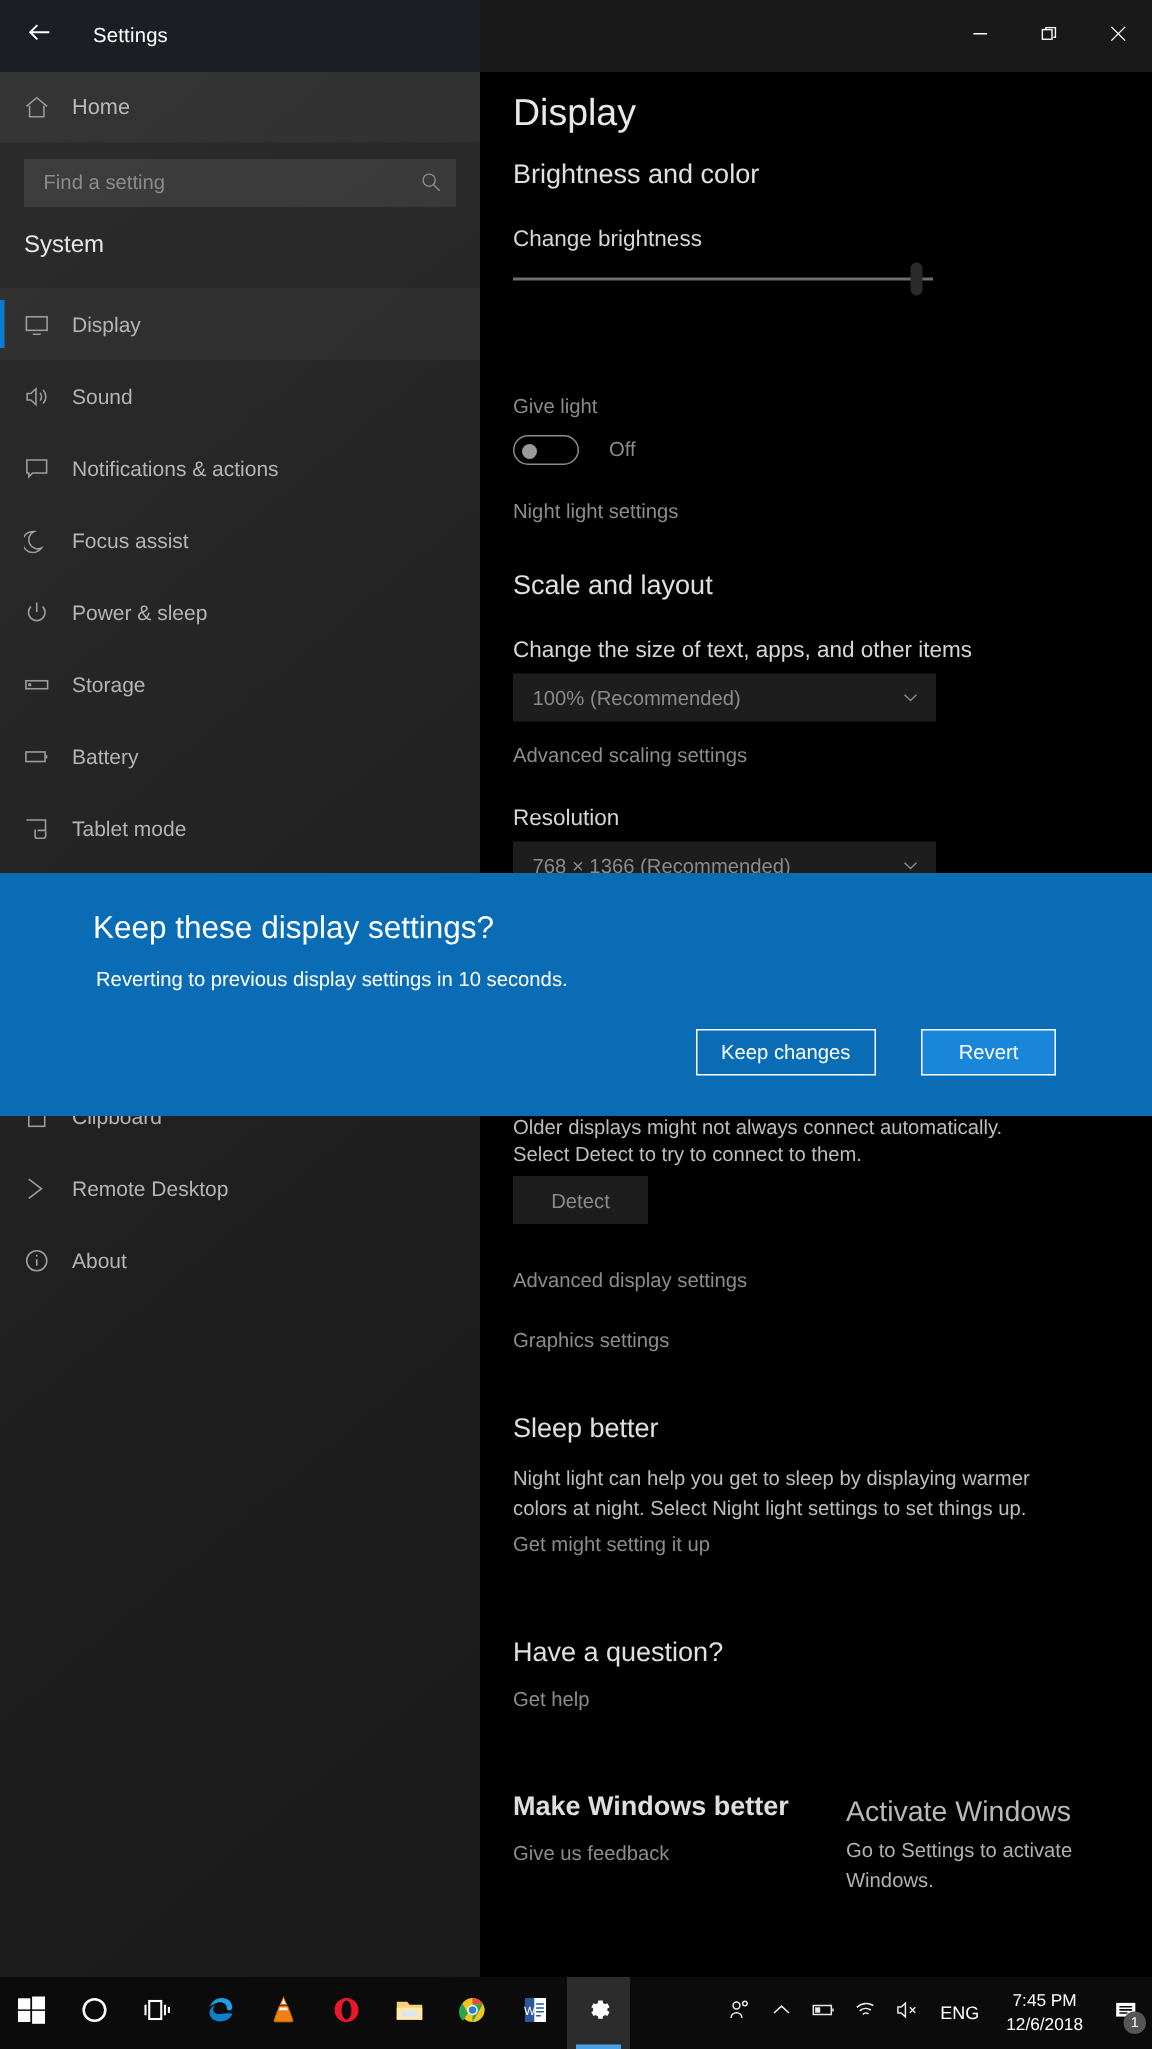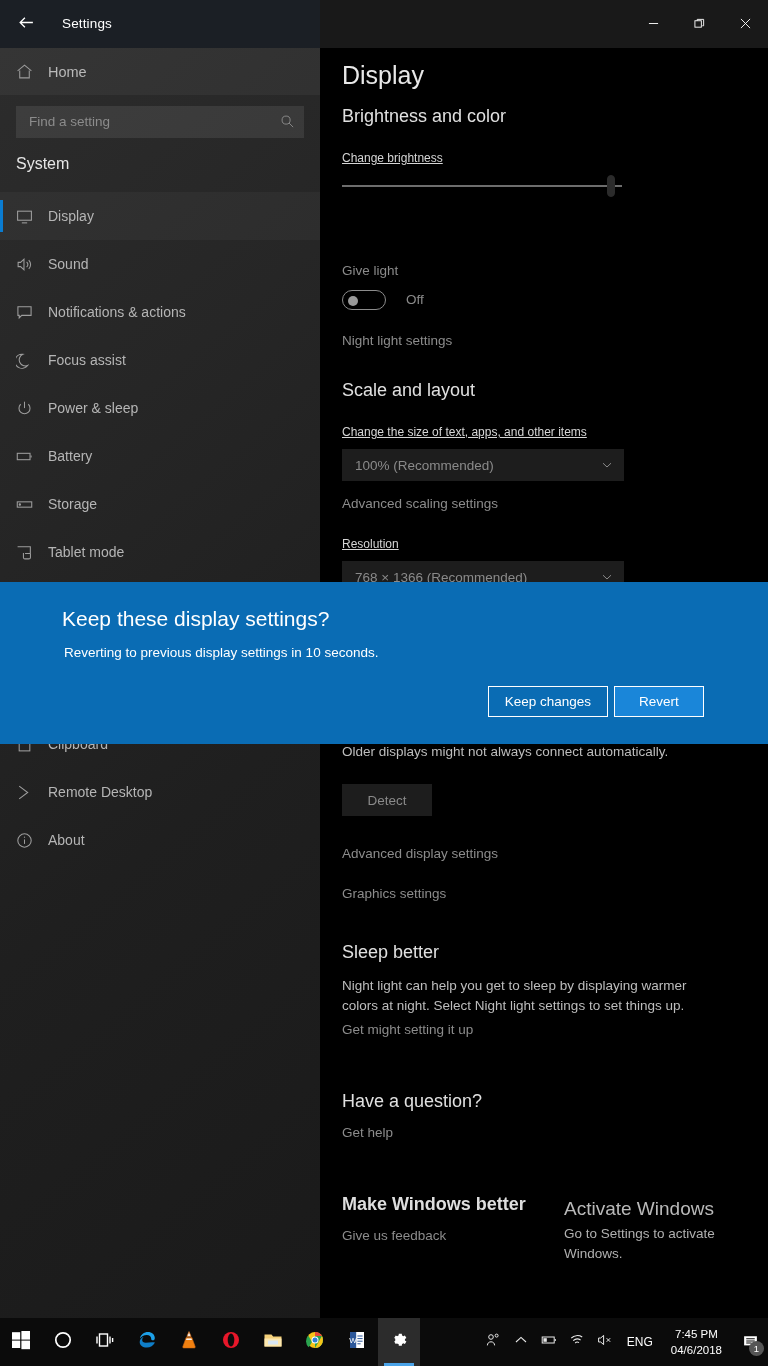--- a/index.html
+++ b/index.html
@@ -84,21 +84,21 @@
 
   
   .main {
     position:absolute; left:320px; top:48px; width:448px; height:1270px;
     background:#000; overflow:hidden;
   }
   .page-title {
     position:absolute; left:22px; top:13px; font-size:25px; color:#e8e8e8; font-weight:normal;
   }
   .sec-head { position:absolute; left:22px; font-size:18px; color:#e0e0e0; }
-  .lbl-text { position:absolute; left:22px; font-size:12px; color:#d6d6d6;text-decoration:underline; }
+  .lbl-text { position:absolute; left:22px; font-size:15px; color:#d6d6d6; }
   .dim-text { position:absolute; left:22px; font-size:13.5px; color:#8a8a8a; }
   .link { position:absolute; left:22px; font-size:13.5px; color:#8c8c8c; }
   .body-text { position:absolute; left:22px; font-size:13.5px; color:#bdbdbd; line-height:20px; width:400px; }
 
   .slider { position:absolute; left:22px; width:280px; height:22px; }
   .slider .track { position:absolute; left:0; top:10px; width:280px; height:2px; background:#6d6d6d; }
   .slider .thumb { position:absolute; top:0; width:8px; height:22px; border-radius:4px; background:#2b2b2b; border:1px solid #2b2b2b; }
 
   .toggle-row { position:absolute; left:22px; height:20px; }
   .toggle { position:relative; float:left; width:44px; height:20px; border-radius:10px; border:1px solid #8c8c8c; background:transparent; }
@@ -123,21 +123,21 @@
   .activate-title { font-size:19px; color:#b9b9b9; }
   .activate-sub { margin-top:4px; font-size:13.5px; color:#b0b0b0; line-height:20px; }
 
   
   .dialog {
     position:absolute; left:0; top:582px; width:768px; height:162px;
     background:#0a6cb4; z-index:20;
   }
   .dlg-title { position:absolute; left:62px; top:25px; font-size:21px; color:#ffffff; }
   .dlg-sub { position:absolute; left:64px; top:63px; font-size:13.5px; color:#ffffff; }
-  .dlg-btns { position:absolute; right:64px; top:104px; display:flex; gap:6px; }
+  .dlg-btns { position:absolute; right:64px; top:104px; display:flex; gap:30px; }
   .dlg-btn {
     height:31px; min-width:110px; padding:0 16px;
     display:flex; align-items:center; justify-content:center;
     border:1px solid #ffffff; background:transparent;
     font-size:13.5px; color:#ffffff;
   }
   .dlg-btn.primary { background:#1a86d9; min-width:90px; }
 
   
   .taskbar {
@@ -282,36 +282,36 @@
               <path d="M8 1.6v6"></path>
           </svg>
         </span>
         <span class="lbl">Power &amp; sleep</span>
       </div>
 
       <div class="nav-item">
 
         <span class="ico">
           <svg viewBox="0 0 16 16" fill="none" stroke="currentColor" stroke-width="1">
+            <rect x="1.2" y="5.5" width="13.6" height="5"></rect>
+              <circle cx="3.6" cy="8" r="0.6" fill="currentColor"></circle>
+          </svg>
+        </span>
+        <span class="lbl">Storage</span>
+      </div>
+
+      <div class="nav-item">
+
+        <span class="ico">
+          <svg viewBox="0 0 16 16" fill="none" stroke="currentColor" stroke-width="1">
             <rect x="1.2" y="5" width="12" height="6"></rect>
               <path d="M14.2 7v2"></path>
           </svg>
         </span>
         <span class="lbl">Battery</span>
-      </div>
-
-      <div class="nav-item">
-
-        <span class="ico">
-          <svg viewBox="0 0 16 16" fill="none" stroke="currentColor" stroke-width="1">
-            <rect x="1.2" y="5.5" width="13.6" height="5"></rect>
-              <circle cx="3.6" cy="8" r="0.6" fill="currentColor"></circle>
-          </svg>
-        </span>
-        <span class="lbl">Storage</span>
       </div>
 
       <div class="nav-item">
 
         <span class="ico">
           <svg viewBox="0 0 16 16" fill="none" stroke="currentColor" stroke-width="1">
             <path d="M1.5 2.5h12v6.5h-5"></path>
               <path d="M7 8.5v4.2c0 .9.7 1.3 1.4 1.3h3.6c1 0 1.6-.5 1.6-1.4V9.5"></path>
           </svg>
         </span>
@@ -428,20 +428,21 @@
       <span class="val">768 × 1366 (Recommended)</span>
       <span class="chev">
         <svg viewBox="0 0 12 12" fill="none" stroke="currentColor" stroke-width="1">
             <path d="M2 4.2L6 8l4-3.8"></path>
           </svg>
       </span>
     </div>
     <div class="lbl-text" style="top:560px;">Orientation</div>
 
     <div class="body-text" style="top:694px;">Older displays might not always connect automatically.</div>
+    <div class="body-text" style="top:712px;">Select Detect to try to connect to them.</div>
     <div class="btn-detect" style="top:736px;">Detect</div>
 
     <div class="link" style="top:798px;">Advanced display settings</div>
     <div class="link" style="top:838px;">Graphics settings</div>
 
     <div class="sec-head" style="top:894px;">Sleep better</div>
     <div class="body-text" style="top:928px;">Night light can help you get to sleep by displaying warmer</div>
     <div class="body-text" style="top:948px;">colors at night. Select Night light settings to set things up.</div>
     <div class="link" style="top:974px;">Get might setting it up</div>
 
@@ -615,21 +616,21 @@
         <span>
           <svg viewBox="0 0 16 16" fill="none" stroke="currentColor" stroke-width="1">
             <path d="M1.6 6h2.1L6.6 3.4v9.2L3.7 10H1.6z"></path>
               <path d="M9.6 6.2l3.6 3.6M13.2 6.2L9.6 9.8"></path>
           </svg>
         </span>
       </div>
       <div class="tray-lang">ENG</div>
       <div class="tray-clock">
         <div>7:45 PM</div>
-        <div>04/6/2018</div>
+        <div>12/6/2018</div>
       </div>
       <div class="tray-notif">
         <span>
           <svg viewBox="0 0 16 16" style="width:17px;height:17px;">
             <rect x="2" y="4" width="12" height="8.6" fill="#ffffff"></rect>
             <g stroke="#0b0b0b" stroke-width="1">
                 <path d="M4 6.4h8M4 8.4h8M4 10.4h5"></path>
               </g>
           </svg>
         </span>

